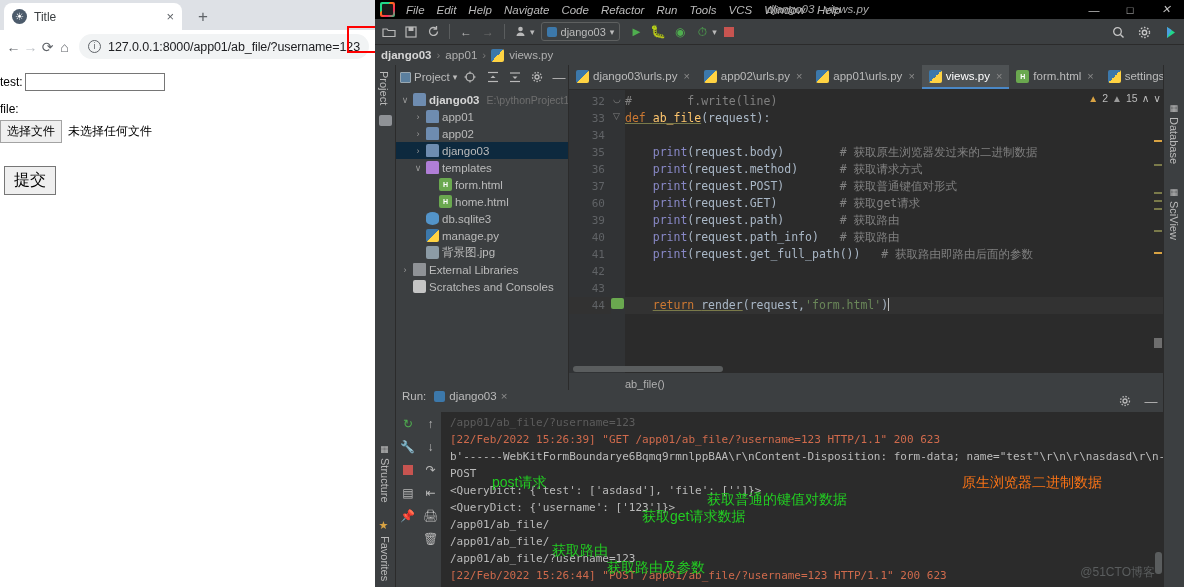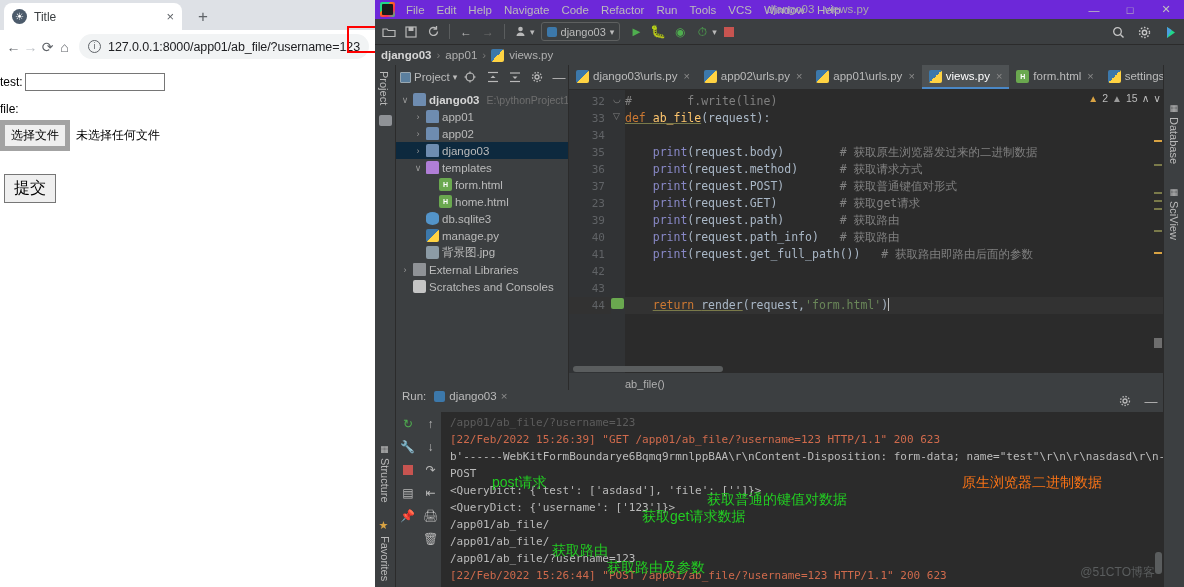--- a/index.html
+++ b/index.html
@@ -61,37 +61,37 @@
   }
   .br-page { padding: 10px 0 0 0; background: #fff; height: 100%; }
   .br-row { display: flex; align-items: center; padding: 0 0 0 0; margin-bottom: 11px; }
   .br-label { font-size: 12px; color: #000; margin-left: 0px; }
   .br-textinput {
     width: 140px; height: 18px; border: 1px solid #767676; background: #fff;
     margin-left: 2px;
   }
   .br-filelabel { font-size: 12px; color: #000; padding-left: 0px; margin-bottom: 4px; }
   .br-filebtn {
-    font-size: 12px; color: #000; background: #efefef; border: 5px solid #a3a3a3;
+    font-size: 12px; color: #000; background: #efefef; border: 1px solid #a3a3a3;
     padding: 2px 6px; cursor: pointer;
   }
   .br-filestatus { font-size: 12px; color: #000; margin-left: 6px; }
   .br-submit {
     font-size: 16px; color: #000; background: #efefef; border: 1px solid #767676;
     padding: 3px 9px; cursor: pointer; margin-top: 12px; margin-left: 4px;
   }
 
   
   #ide {
     position: absolute; left: 375px; top: 0; width: 809px; height: 587px;
     background: #3c3f41; color: #bbbbbb;
   }
   .ide-menubar {
     height: 19px; display: flex; align-items: center; gap: 0px;
-    background: #6d28d9; padding-left: 2px; position: relative;
+    background: #000000; padding-left: 2px; position: relative; font-style: italic;
   }
   .ide-logo {
     width: 15px; height: 15px; margin: 0 5px 0 3px; flex: none;
     background: linear-gradient(135deg,#21d789 0%, #21d789 35%, #f97a12 36%, #fe2857 70%, #21d789 100%);
     border-radius: 2px; position: relative;
   }
   .ide-logo::after {
     content:""; position:absolute; left:2px; top:2px; right:2px; bottom:2px;
     background:#1b1b1b; border-radius:1px;
   }
@@ -597,21 +597,21 @@
             <span>∨</span>
           </div>
 
           <div class="gutter" id="gutter">
               <div class="gline">32</div>
               <div class="gline">33</div>
               <div class="gline">34</div>
               <div class="gline">35</div>
               <div class="gline">36</div>
               <div class="gline">37</div>
-              <div class="gline">23</div>
+              <div class="gline">60</div>
               <div class="gline">39</div>
               <div class="gline">40</div>
               <div class="gline">41</div>
               <div class="gline">42</div>
               <div class="gline">43</div>
               <div class="gline caret-row">44</div>
             </div>
           <div class="fold-col">
             <div style="position:absolute;left:2px;top:4px;color:#808080;font-size:9px">◡</div>
             <div style="position:absolute;left:2px;top:21px;color:#808080;font-size:9px">▽</div>

